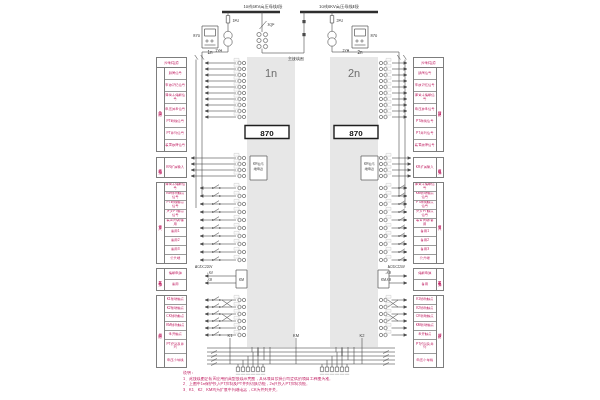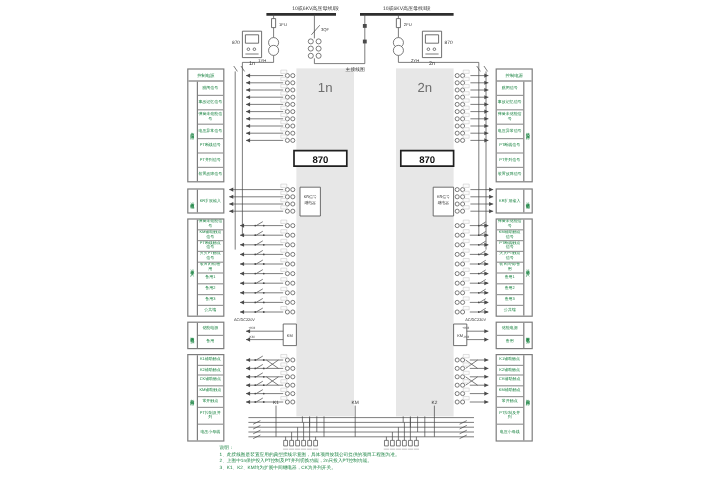--- a/index.html
+++ b/index.html
@@ -1,17 +1,17 @@
 <!DOCTYPE html>
 <html><head>
 <meta charset="utf-8">
 <style>
   html,body{margin:0;padding:0;background:#fff;}
   .stage{position:relative;width:600px;height:400px;background:#ffffff;overflow:hidden;
-         font-family:"Liberation Sans","DejaVu Sans",sans-serif;color:#15803d;border-radius:16px;}
+         font-family:"Liberation Sans","DejaVu Sans",sans-serif;color:#be185d;border-radius:16px;}
   svg{position:absolute;left:0;top:0;}
   svg *{vector-effect:non-scaling-stroke;}
   .wire{stroke:#4a4a4a;stroke-width:0.6;fill:none;}
   .bus{stroke:#2e2e2e;stroke-width:2.4;fill:none;}
   .panel{fill:#e7e7e7;stroke:none;}
   .box{fill:#ffffff;stroke:#555;stroke-width:0.7;}
   .badge{fill:#ffffff;stroke:#1f1f1f;stroke-width:1.4;}
   .tag{fill:#fbfbfb;stroke:#aaa;stroke-width:0.3;}
   .term{fill:#ffffff;stroke:#4a4a4a;stroke-width:0.6;}
   .dot{stroke:#4a4a4a;stroke-width:1.5;stroke-linecap:round;fill:none;}

